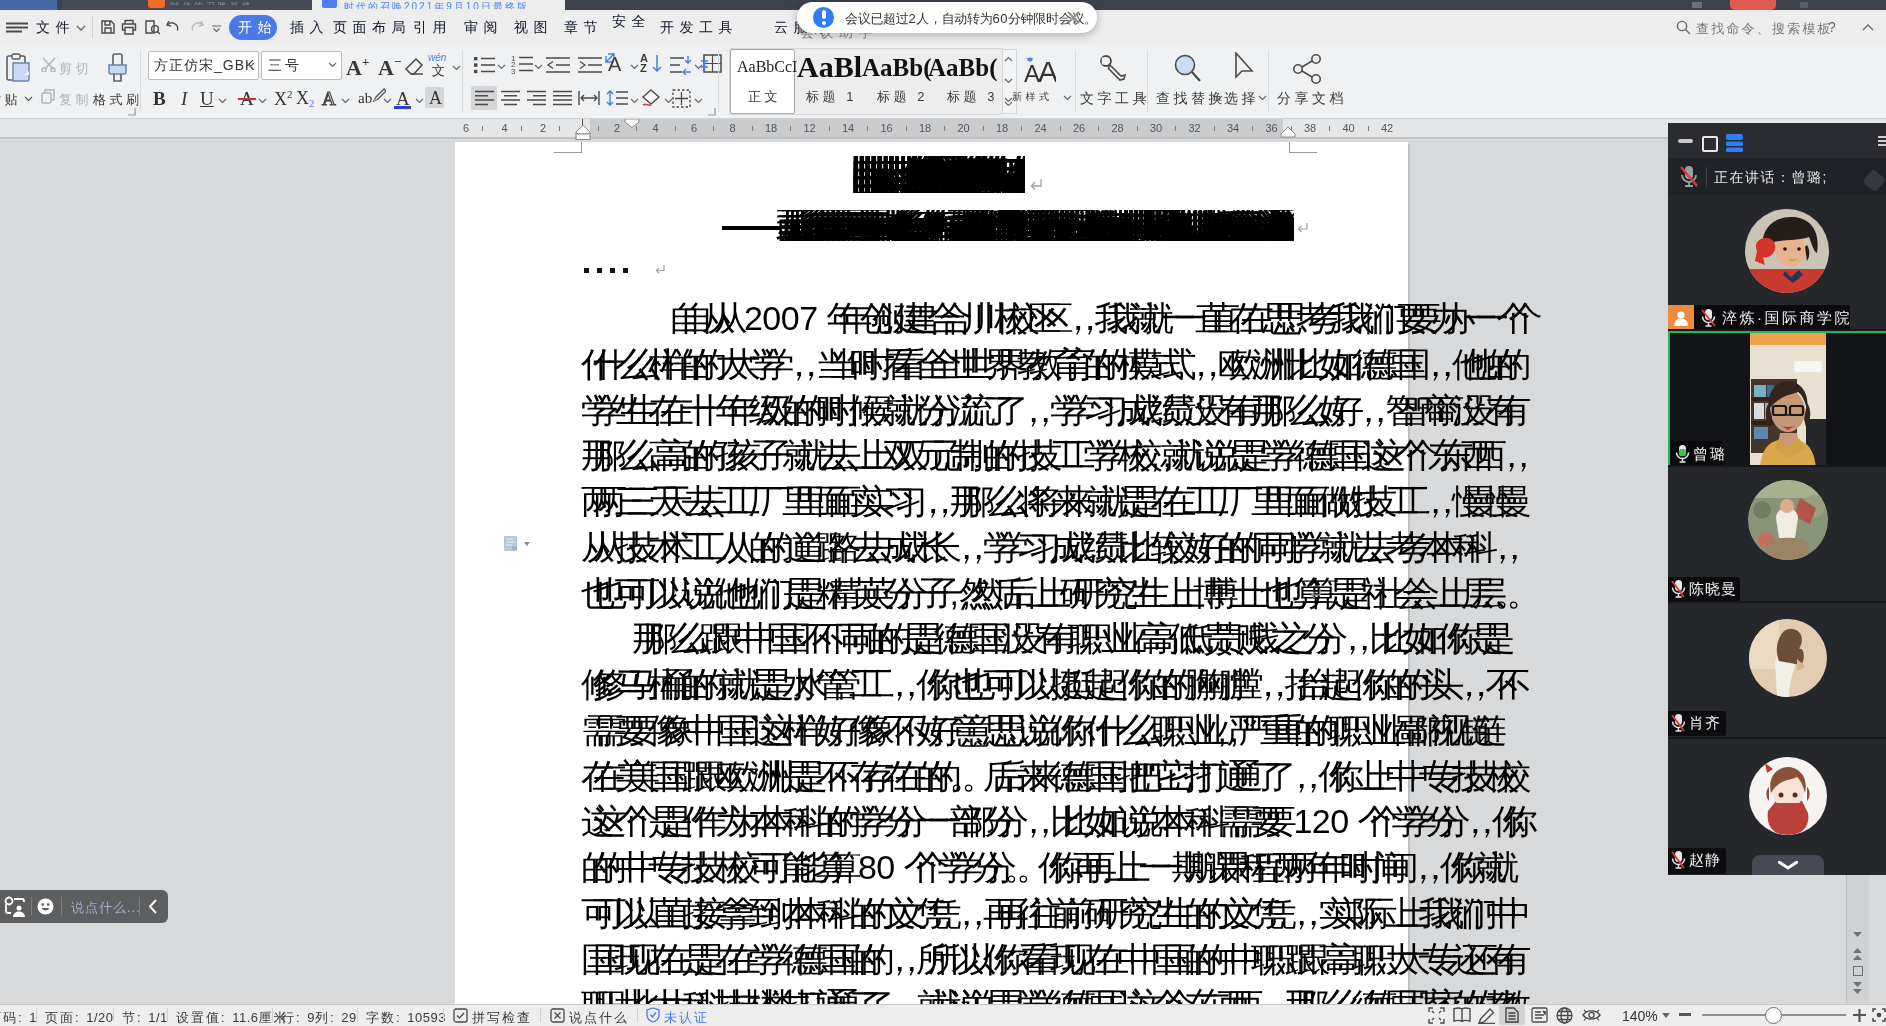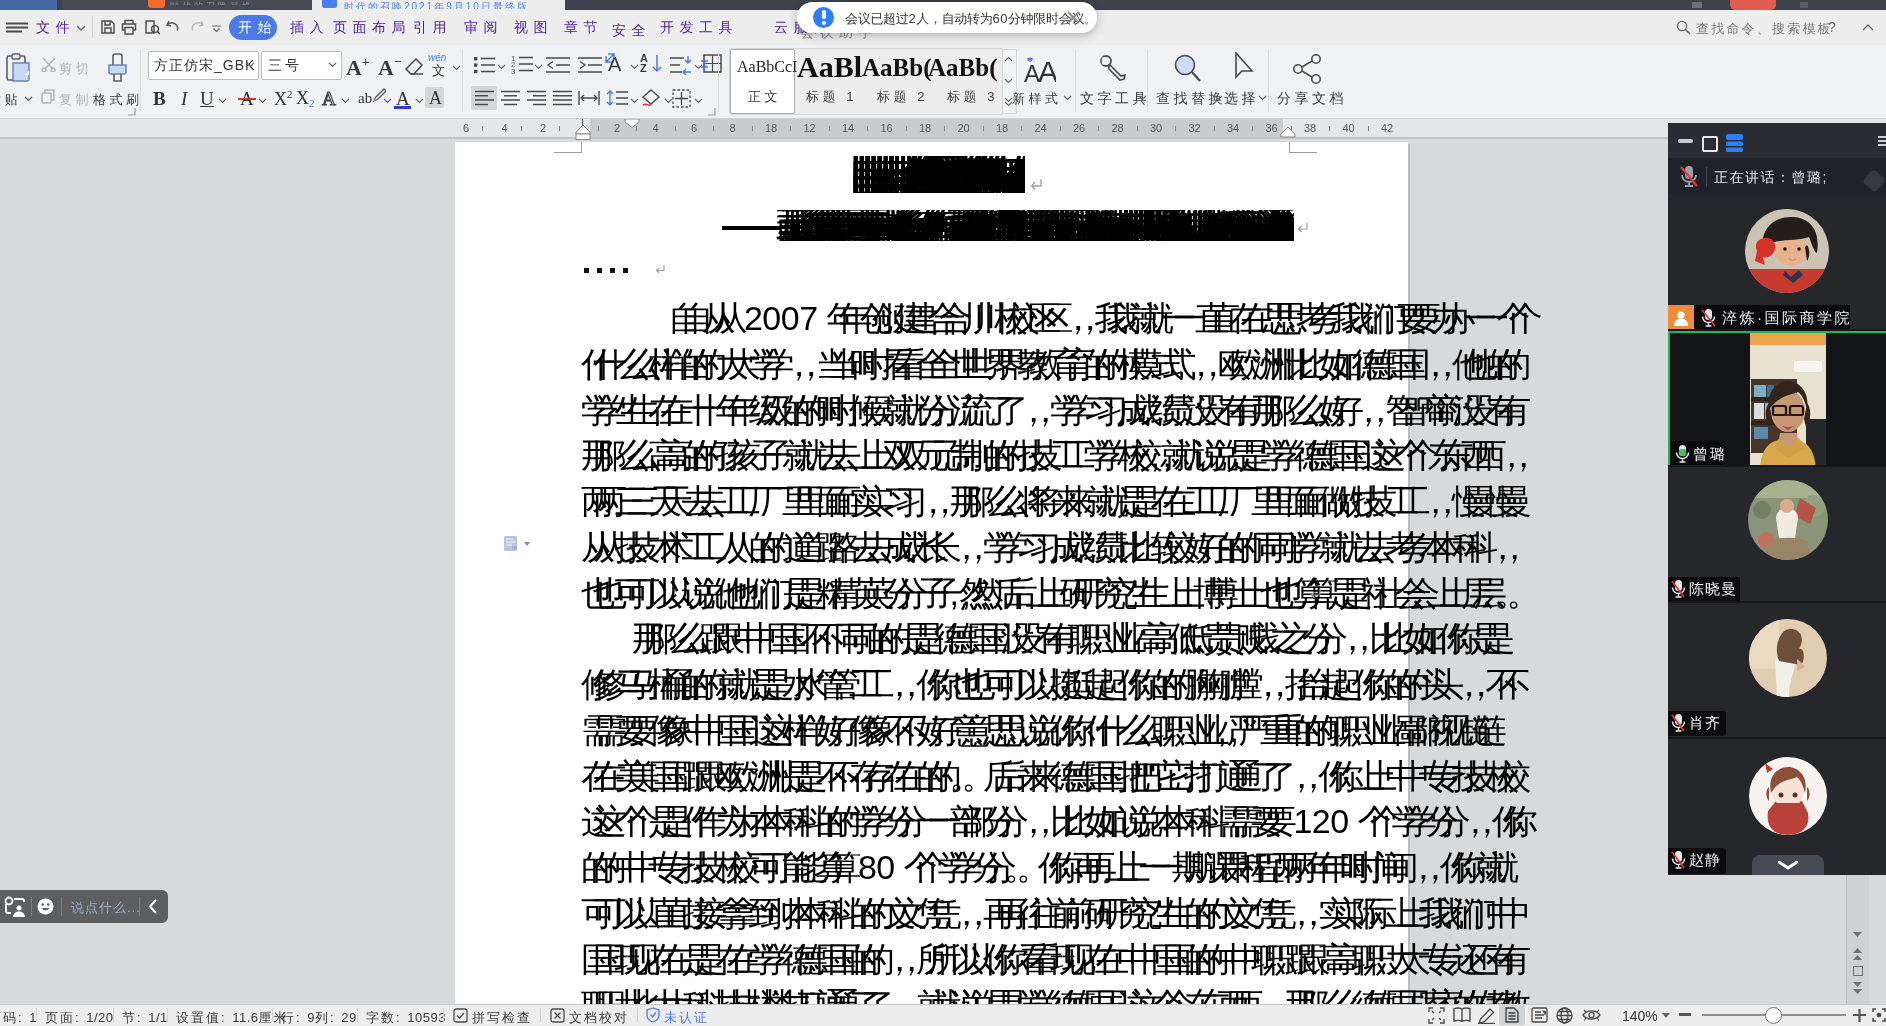--- a/index.html
+++ b/index.html
@@ -1,17 +1,17 @@
 <!DOCTYPE html>
 <html><head><meta charset="utf-8"><style>
 html,body{margin:0;padding:0}
 body{width:1886px;height:1026px;overflow:hidden;position:relative;background:#d8d9da;font-family:"Liberation Sans",sans-serif}
 .ab{position:absolute}
 svg{display:block}
-.mi{color:#4c1d95;font-size:14px;letter-spacing:5.5px;white-space:nowrap}
+.mi{color:#0f172a;font-size:14px;letter-spacing:5.5px;white-space:nowrap}
 .gt{color:#3a3a3a;font-size:12px;letter-spacing:3.5px;white-space:nowrap}
 .gray{color:#b3b4b6}
 </style></head><body>
 
 <div class="ab" style="left:0;top:0;width:1886px;height:10px;background:#3d424c"></div>
 <div class="ab" style="left:0;top:0;width:57px;height:10px;background:#4667a5"></div>
 <div class="ab" style="left:62px;top:0;width:250px;height:10px;background:#454a54"></div>
 <div class="ab" style="left:148px;top:0;width:17px;height:8px;background:#f26a2e;border-radius:0 0 3px 3px"></div>
 <div class="ab" style="left:170px;top:0;width:90px;height:5px;overflow:hidden;color:#8b919c;font-size:9px;letter-spacing:3px">时代的召唤最终版</div>
 <div class="ab" style="left:312px;top:0;width:253px;height:10px;background:#eceded"></div>
@@ -75,21 +75,21 @@
   </div>
 
 <div class="ab" style="left:229px;top:15px;width:48px;height:25px;background:#4b79ea;border-radius:13px"></div>
 <div class="ab mi" style="left:238px;top:19px;color:#fff">开始</div>
 <div class="ab mi" style="left:290px;top:19px">插入</div>
 <div class="ab mi" style="left:333px;top:19px">页面布局</div>
 <div class="ab mi" style="left:413px;top:19px">引用</div>
 <div class="ab mi" style="left:464px;top:19px">审阅</div>
 <div class="ab mi" style="left:514px;top:19px">视图</div>
 <div class="ab mi" style="left:564px;top:19px">章节</div>
-<div class="ab mi" style="left:612px;top:22px">安全</div>
+<div class="ab mi" style="left:612px;top:13px">安全</div>
 <div class="ab mi" style="left:660px;top:19px">开发工具</div>
 <div class="ab mi" style="left:774px;top:19px">云服务</div>
 <div class="ab mi" style="left:800px;top:24px;color:#8a8a8a">会议助手</div>
 
 <div class="ab" style="left:1676px;top:20px">
     <svg width="15" height="15" fill="none" stroke="#666" stroke-width="1.4">
       <circle cx="6" cy="6" r="4.6"></circle>
       <path d="M9.5 9.5L14 14"></path>
     </svg>
   </div>
@@ -394,21 +394,21 @@
     </svg>
   </div>
 
 <div class="ab" style="left:1022px;top:52px">
     <svg width="34" height="34" fill="none">
       <text x="2" y="30" font-size="24" fill="#333" font-family="Liberation Sans">A</text>
       <text x="16" y="30" font-size="30" fill="#333" font-family="Liberation Sans">A</text>
       <path d="M8 6l2 3M8 6l-2 3M8 6v4M8 6l3 1M8 6l-3 1" stroke="#4b79ea" stroke-width="1.3"></path>
     </svg>
   </div>
-<div class="ab gt" style="left:1012px;top:90px;font-size:13px">新样式</div>
+<div class="ab gt" style="left:1012px;top:90px;font-size:10px">新样式</div>
 <div class="ab" style="left:1063px;top:95px">
     <svg width="9" height="6">
       <path d="M1 1l3.5 3.5L8 1" stroke="#666" stroke-width="1.2" fill="none"></path>
     </svg>
   </div>
 <div class="ab" style="left:1075px;top:50px;width:1px;height:62px;background:#dadbdc"></div>
 <div class="ab" style="left:1097px;top:53px">
     <svg width="30" height="32" fill="none" stroke="#4a4a4a" stroke-width="1.8">
       <circle cx="9" cy="8" r="5"></circle>
       <path d="M6.5 4.5L6.5 11.5" stroke="#f0f1f2" stroke-width="3.4"></path>
@@ -834,21 +834,21 @@
     </svg>
   </div>
 <div class="ab sb" style="left:472px;top:1009px">拼写检查</div>
 <div class="ab" style="left:540px;top:1008px;width:1px;height:14px;background:#cfd0d1"></div>
 <div class="ab" style="left:550px;top:1008px">
     <svg width="15" height="15" fill="none" stroke="#4a4a4a" stroke-width="1.3">
       <rect x="1" y="1" width="13" height="13" rx="2"></rect>
       <path d="M4.5 4.5l6 6M10.5 4.5l-6 6"></path>
     </svg>
   </div>
-<div class="ab sb" style="left:569px;top:1009px">文档校对</div>
+<div class="ab sb" style="left:569px;top:1009px">说点什么</div>
 <div class="ab" style="left:637px;top:1008px;width:1px;height:14px;background:#cfd0d1"></div>
 <div class="ab" style="left:646px;top:1007px">
     <svg width="14" height="16" fill="none" stroke="#4b79ea" stroke-width="1.3">
       <path d="M7 1L1 3v5c0 4 3 6 6 7 3-1 6-3 6-7V3z"></path>
       <path d="M4.5 7.5L6.5 10 10 5.5"></path>
     </svg>
   </div>
 <div class="ab sb" style="left:664px;top:1009px;color:#4b79ea">未认证</div>
 
 <div class="ab" style="left:1428px;top:1007px">

